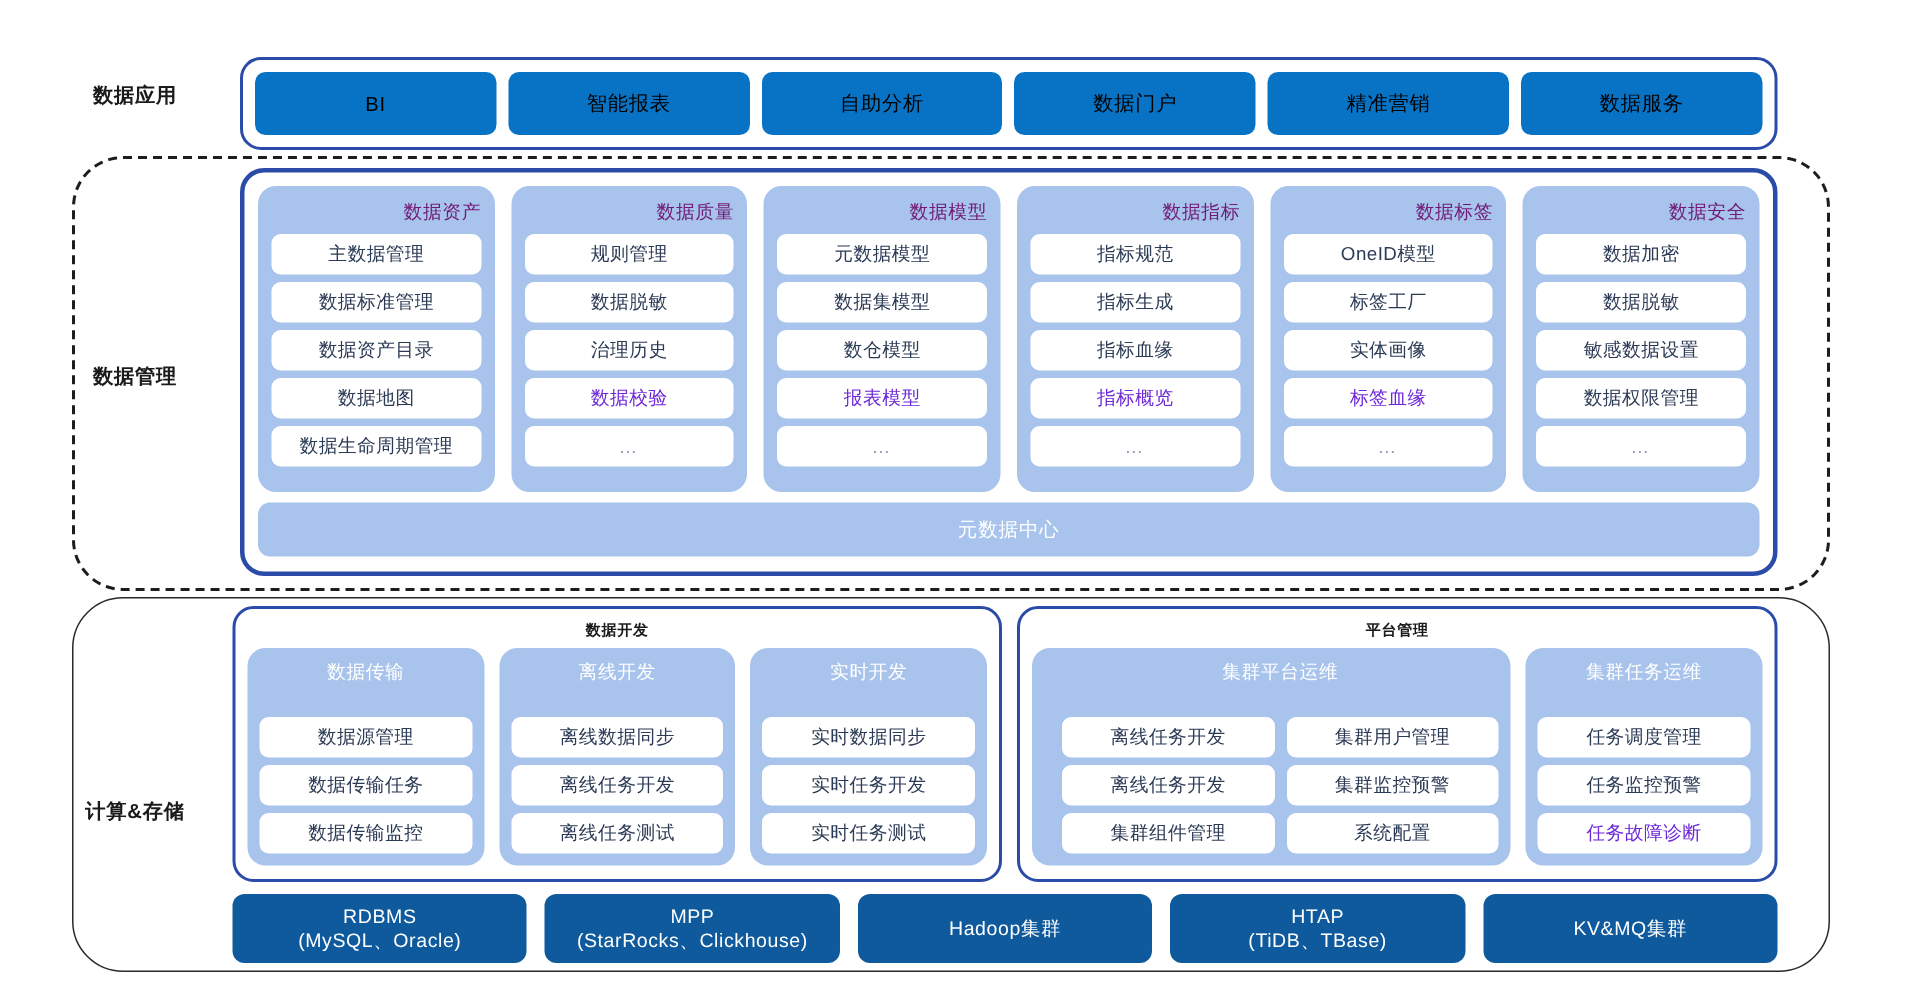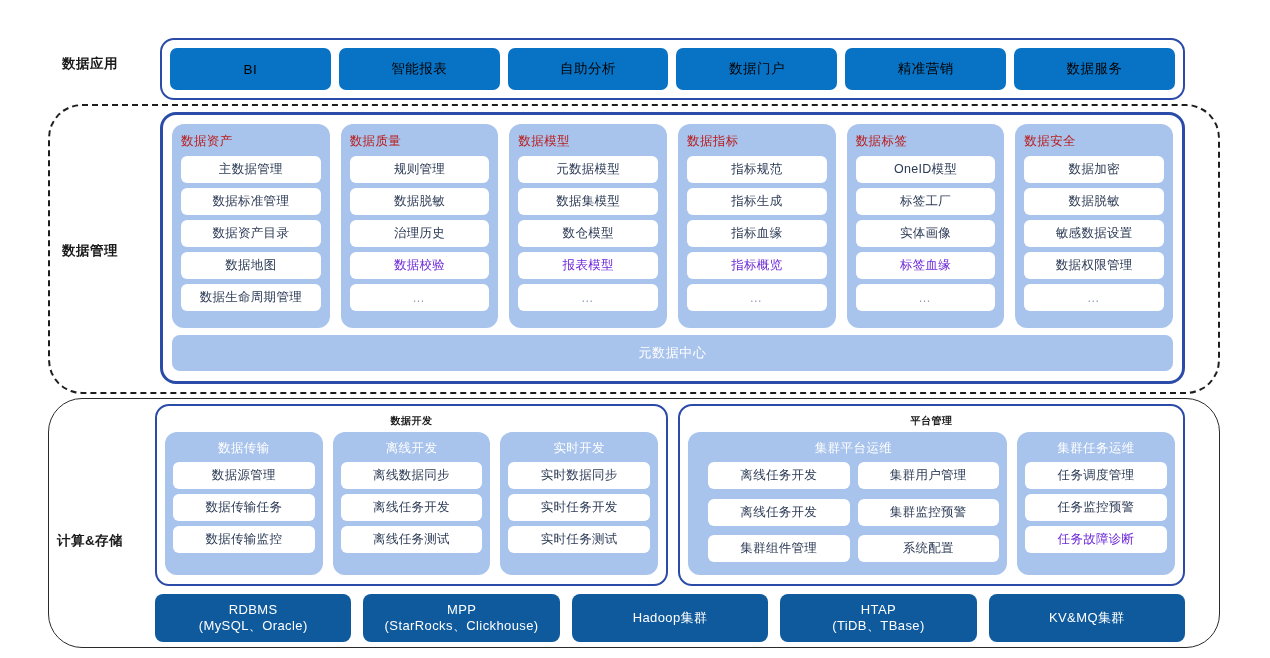--- a/index.html
+++ b/index.html
@@ -77,22 +77,22 @@
   .group {
     flex: 1 1 0;
     background: #a8c3ec;
     border-radius: 12px;
     padding: 7px 9px 9px 9px;
     display: flex;
     flex-direction: column;
     gap: 5px;
   }
   .group-title {
-    text-align: left;
-    color: #b91c1c;
+    text-align: right;
+    color: #701a75;
     font-size: 12.5px;
     line-height: 20px;
     height: 20px;
     letter-spacing: .4px;
   }
   .cell {
     background: #ffffff;
     border-radius: 6px;
     height: 27px;
     display: flex;
@@ -163,21 +163,21 @@
   }
   .panel.dev { width: 513px; }
   .panel.plat { flex: 1; }
 
   .subgroup {
     background: #a8c3ec;
     border-radius: 12px;
     padding: 6px 8px 8px 8px;
     display: flex;
     flex-direction: column;
-    gap: 4px;
+    gap: 20px;
   }
   .subgroup.one { flex: 1 1 0; }
   .subgroup.wide { flex: 2.05 1 0; padding-left: 20px; }
   .subgroup.narrow { flex: 1 1 0; }
   .sub-title {
     text-align: center;
     color: #ffffff;
     font-size: 12.5px;
     height: 20px;
     line-height: 20px;

